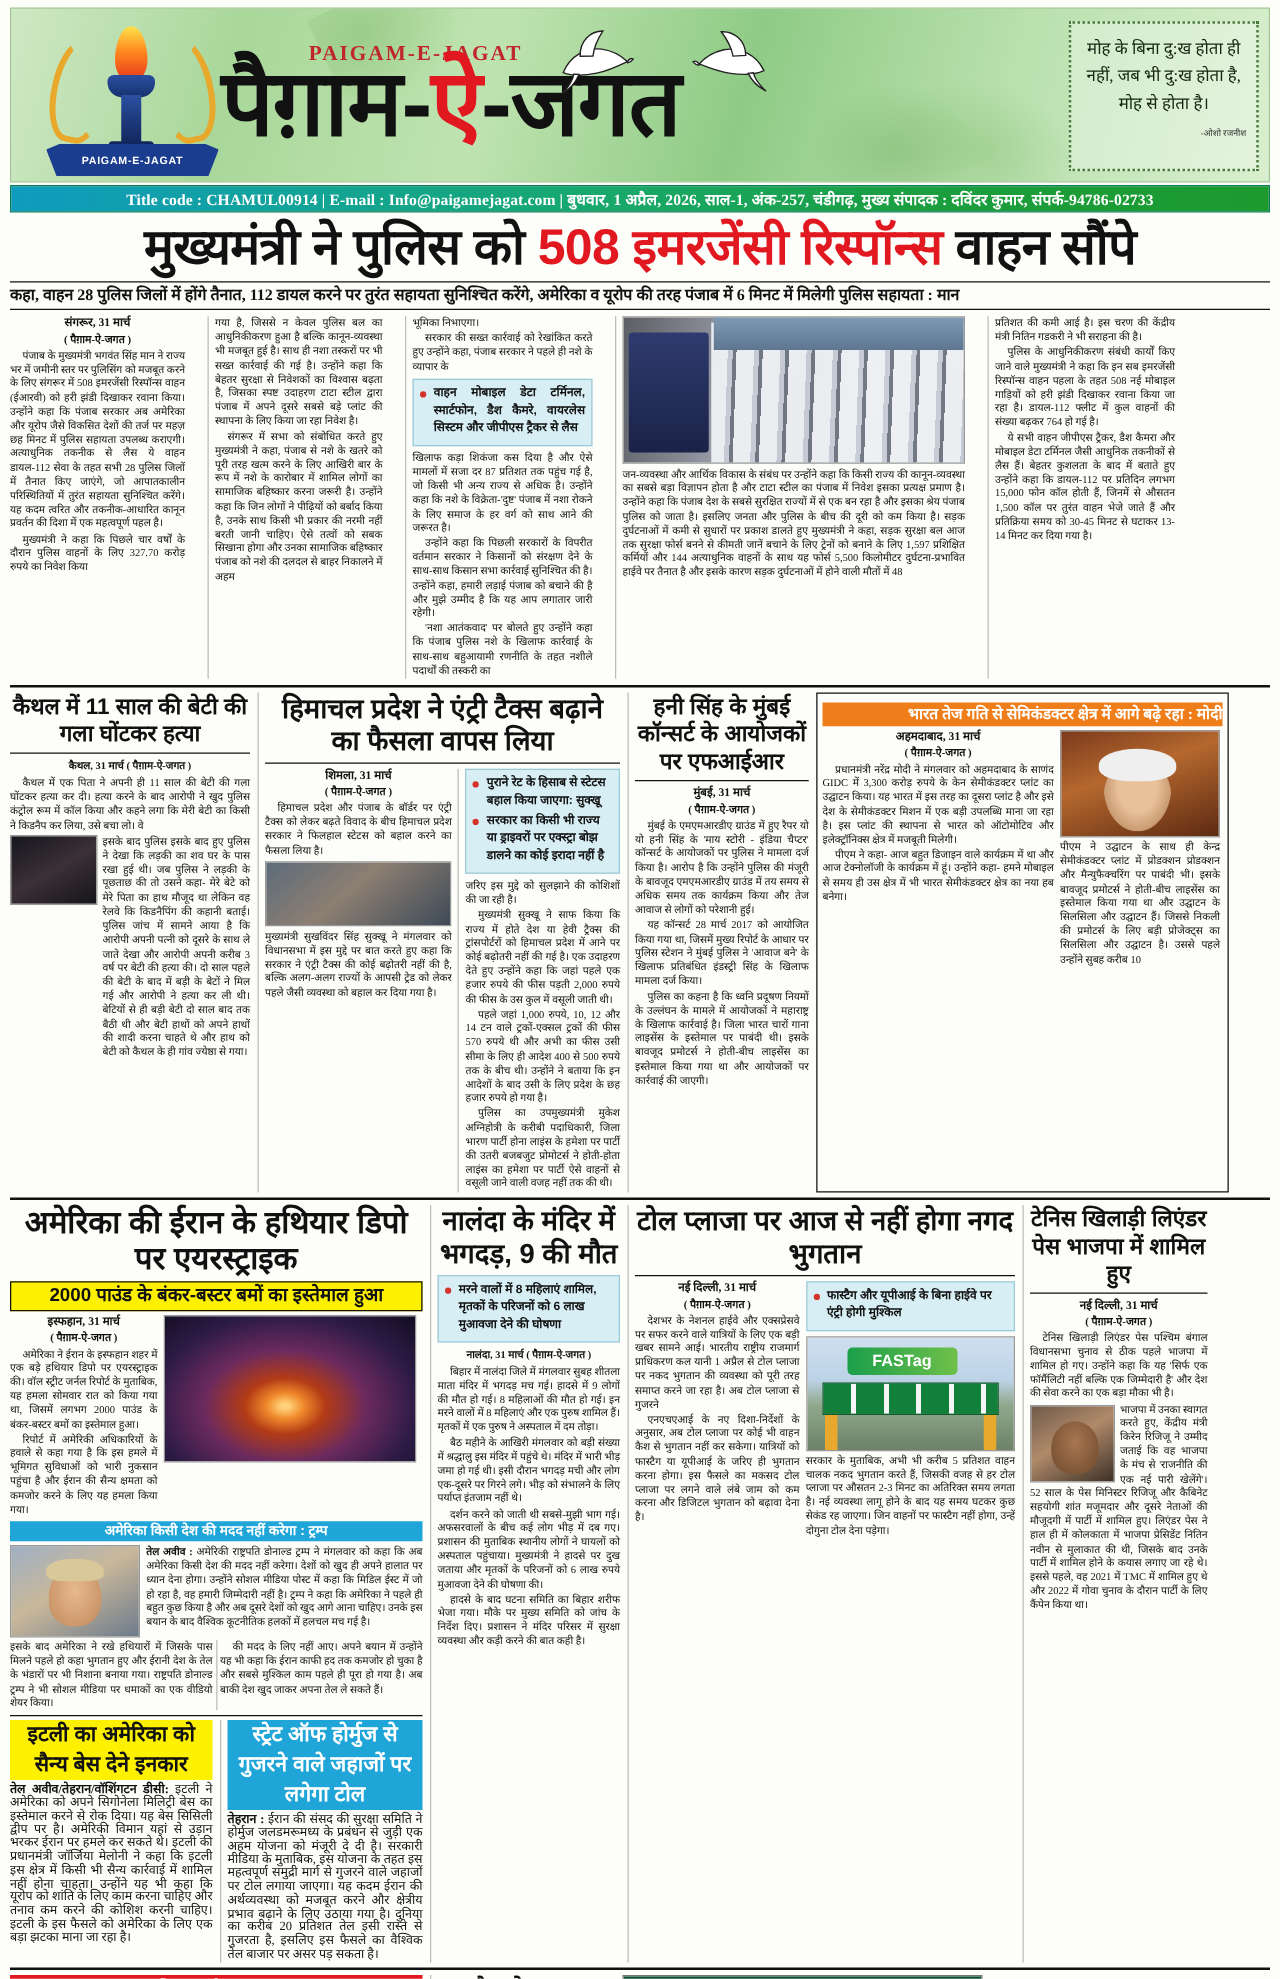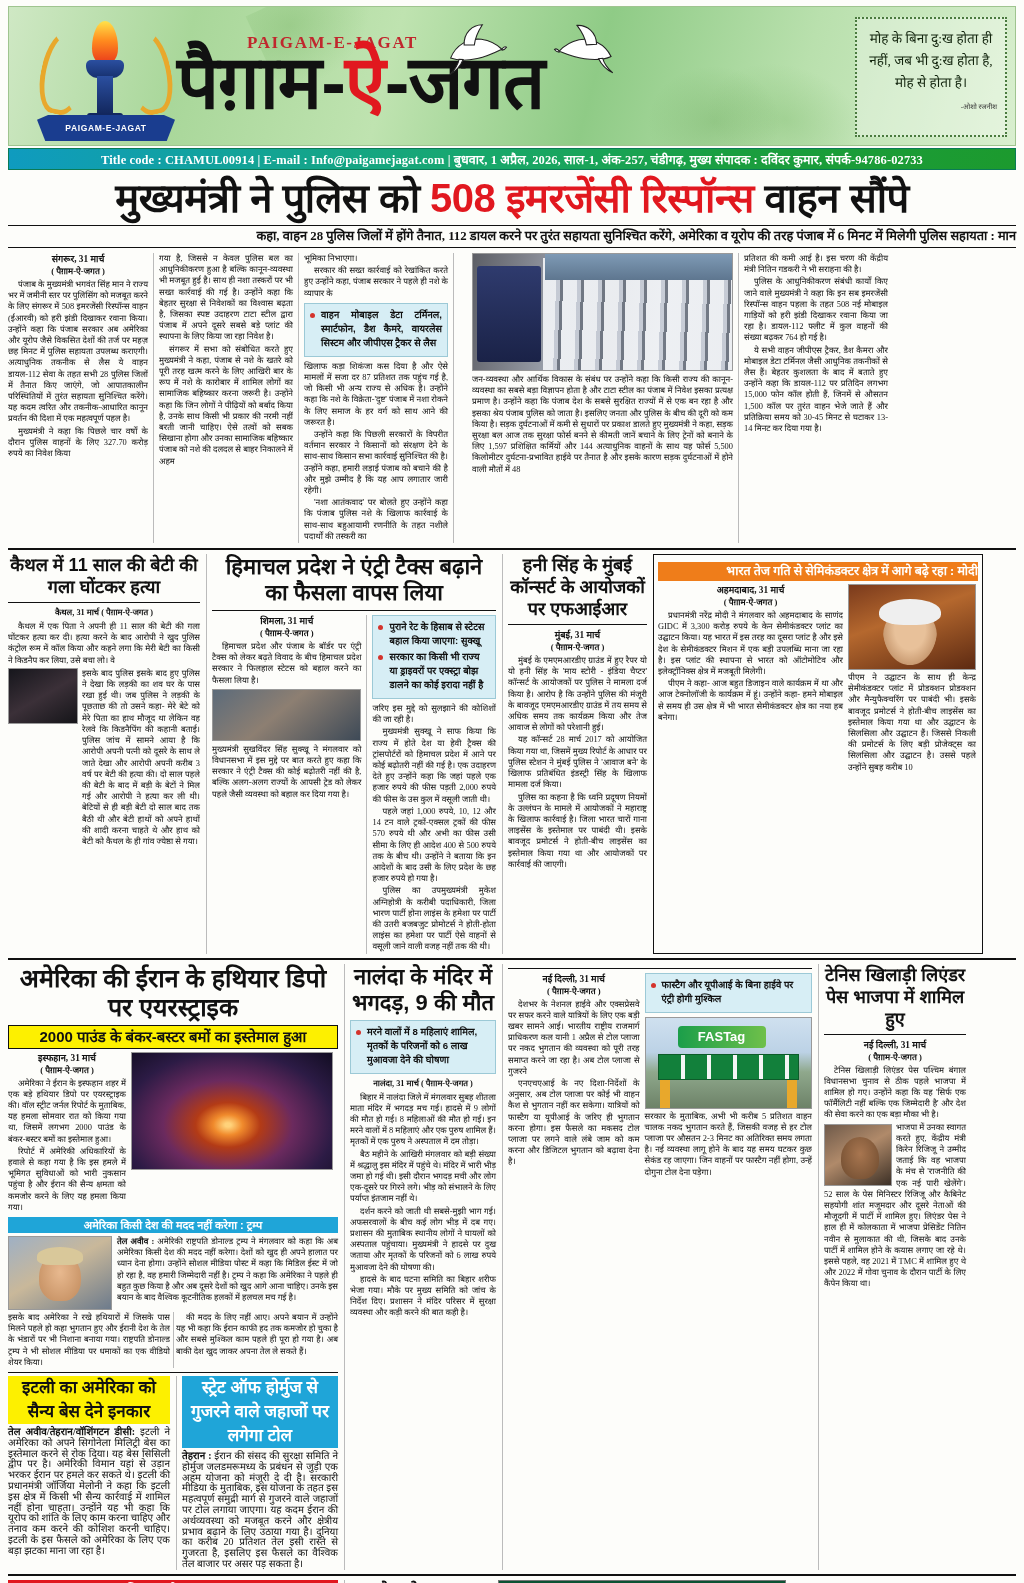--- a/index.html
+++ b/index.html
@@ -99,27 +99,27 @@
 
   
   .lead {
     margin-top:5px; text-align:center;
     font-family:"Liberation Sans", sans-serif; font-weight:bold;
     font-size:40px; line-height:46px; color:#111; letter-spacing:-.5px;
   }
   .lead .red { color:#e1181f; }
   .subbar {
     margin-top:4px; border-top:1.5px solid #111; border-bottom:1.5px solid #111;
-    padding:2px 0; text-align:right;
+    padding:2px 0; text-align:left;
     font-family:"Liberation Serif", serif; font-weight:bold;
     font-size:12.8px; line-height:17px;
   }
 
   
-  .cols { display:flex; gap:5px; margin-top:5px; }
+  .cols { display:flex; gap:18px; margin-top:5px; }
   .col { font-size:8.4px; line-height:11.2px; text-align:justify; }
   .col p { text-indent:10px; margin-bottom:1px; }
   .dateline { text-align:center; font-weight:bold; font-size:9.3px; line-height:12px; margin-bottom:2px; }
   .dateline .sm { font-weight:bold; font-size:8.6px; }
 
   .rule { border-top:1px solid #111; margin:4px 0; }
   .rule-thick { border-top:2.5px solid #111; margin:5px 0 4px 0; }
   .vrule { border-left:1px solid #bbb; }
 
   
@@ -286,21 +286,21 @@
       <div class="bulletbox">
         <ul>
             <li>वाहन मोबाइल डेटा टर्मिनल, स्मार्टफोन, डैश कैमरे, वायरलेस सिस्टम और जीपीएस ट्रैकर से लैस</li>
           </ul>
       </div>
       <p style="text-indent:0">खिलाफ कड़ा शिकंजा कस दिया है और ऐसे मामलों में सजा दर 87 प्रतिशत तक पहुंच गई है, जो किसी भी अन्य राज्य से अधिक है। उन्होंने कहा कि नशे के विक्रेता-'दुष्ट' पंजाब में नशा रोकने के लिए समाज के हर वर्ग को साथ आने की जरूरत है।</p>
       <p>उन्होंने कहा कि पिछली सरकारों के विपरीत वर्तमान सरकार ने किसानों को संरक्षण देने के साथ-साथ किसान सभा कार्रवाई सुनिश्चित की है। उन्होंने कहा, हमारी लड़ाई पंजाब को बचाने की है और मुझे उम्मीद है कि यह आप लगातार जारी रहेगी।</p>
       <p>'नशा आतंकवाद' पर बोलते हुए उन्होंने कहा कि पंजाब पुलिस नशे के खिलाफ कार्रवाई के साथ-साथ बहुआयामी रणनीति के तहत नशीले पदार्थों की तस्करी का</p>
     </div>
 
-    <div class="col vrule" style="width:280px;padding-left:18px">
+    <div class="col vrule" style="width:280px;padding-left:5px">
       <div class="photo" style="height:118px;margin-bottom:3px;
            background:linear-gradient(100deg,#5d5f66 0%,#7d8089 18%,#9aa0ab 34%,#8b8f99 55%,#b9bec8 72%,#9da3ad 100%);">
         <div style="position:absolute;left:4px;top:12px;width:64px;height:96px;
              background:linear-gradient(#2f3b6e,#1a2247);border-radius:3px;"></div>
         <div style="position:absolute;left:70px;top:4px;right:0;bottom:0;
              background:repeating-linear-gradient(92deg,#f2f4f7 0 14px,#c9ced8 14px 18px,#6d7480 18px 21px);
              opacity:.92;"></div>
         <div style="position:absolute;left:72px;top:0;right:0;height:26px;
              background:linear-gradient(#7e9ab5,#5e768f);"></div>
       </div>
@@ -480,20 +480,21 @@
       <div class="dateline" style="font-size:8.3px">नालंदा, 31 मार्च ( पैग़ाम-ऐ-जगत )</div>
       <div class="col">
         <p>बिहार में नालंदा जिले में मंगलवार सुबह शीतला माता मंदिर में भगदड़ मच गई। हादसे में 9 लोगों की मौत हो गई। 8 महिलाओं की मौत हो गई। इन मरने वालों में 8 महिलाएं और एक पुरुष शामिल हैं। मृतकों में एक पुरुष ने अस्पताल में दम तोड़ा।</p>
         <p>बैठ महीने के आखिरी मंगलवार को बड़ी संख्या में श्रद्धालु इस मंदिर में पहुंचे थे। मंदिर में भारी भीड़ जमा हो गई थी। इसी दौरान भगदड़ मची और लोग एक-दूसरे पर गिरने लगे। भीड़ को संभालने के लिए पर्याप्त इंतजाम नहीं थे।</p>
         <p>दर्शन करने को जाती थी सबसे-मुझी भाग गई। अफसरवालों के बीच कई लोग भीड़ में दब गए। प्रशासन की मुताबिक स्थानीय लोगों ने घायलों को अस्पताल पहुंचाया। मुख्यमंत्री ने हादसे पर दुख जताया और मृतकों के परिजनों को 6 लाख रुपये मुआवजा देने की घोषणा की।</p>
         <p>हादसे के बाद घटना समिति का बिहार शरीफ भेजा गया। मौके पर मुख्य समिति को जांच के निर्देश दिए। प्रशासन ने मंदिर परिसर में सुरक्षा व्यवस्था और कड़ी करने की बात कही है।</p>
       </div>
     </div>
 
     <div class="vrule" style="width:310px;padding-left:5px">
+      <div class="h2 med">टोल प्लाजा पर आज से नहीं होगा नगद भुगतान</div>
       <div class="rule"></div>
       <div style="display:flex;gap:5px">
         <div style="width:132px">
           <div class="dateline">
             <div>नई दिल्ली, 31 मार्च</div>
             <div class="sm">( पैग़ाम-ऐ-जगत )</div>
           </div>
           <div class="col">
             <p>देशभर के नेशनल हाईवे और एक्सप्रेसवे पर सफर करने वाले यात्रियों के लिए एक बड़ी खबर सामने आई। भारतीय राष्ट्रीय राजमार्ग प्राधिकरण कल यानी 1 अप्रैल से टोल प्लाजा पर नकद भुगतान की व्यवस्था को पूरी तरह समाप्त करने जा रहा है। अब टोल प्लाजा से गुजरने</p>
             <p>एनएचएआई के नए दिशा-निर्देशों के अनुसार, अब टोल प्लाजा पर कोई भी वाहन कैश से भुगतान नहीं कर सकेगा। यात्रियों को फास्टैग या यूपीआई के जरिए ही भुगतान करना होगा। इस फैसले का मकसद टोल प्लाजा पर लगने वाले लंबे जाम को कम करना और डिजिटल भुगतान को बढ़ावा देना है।</p>

